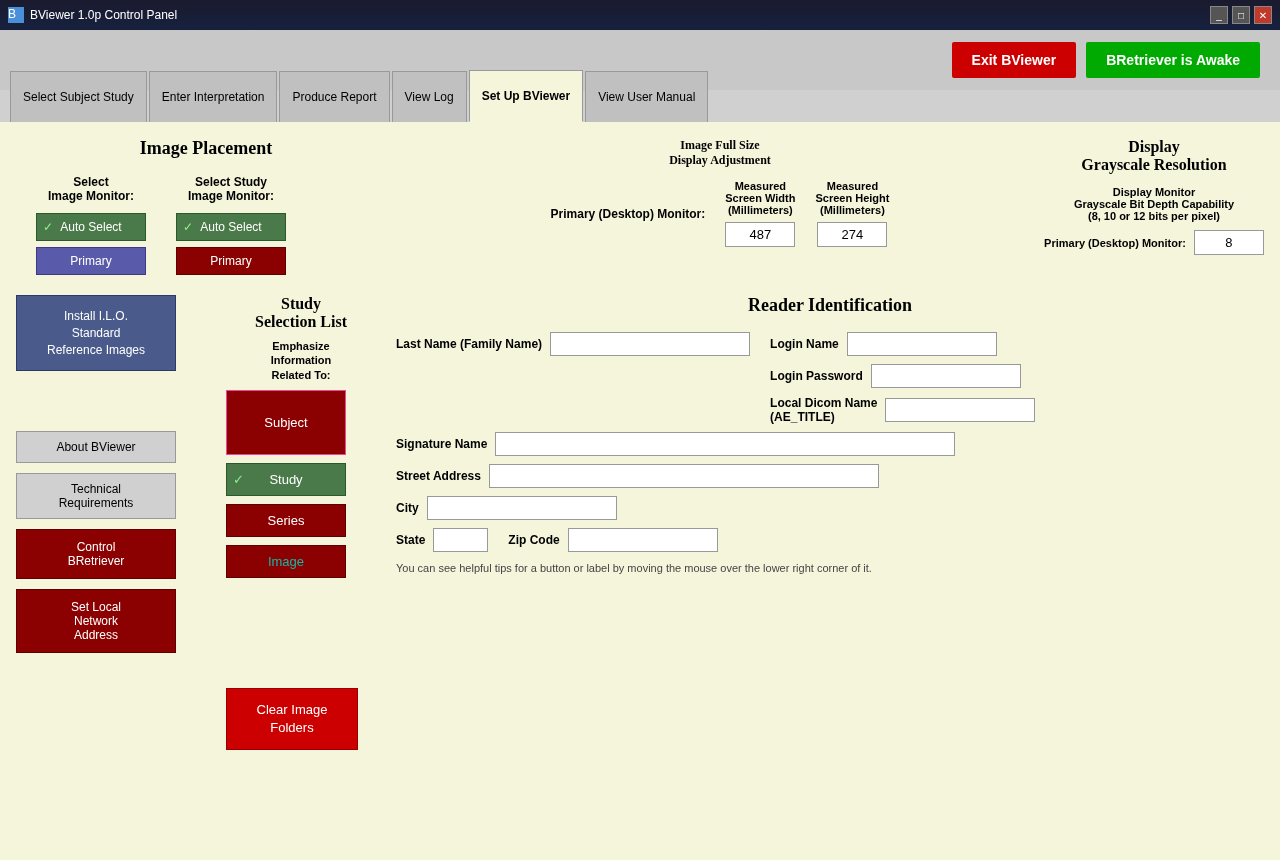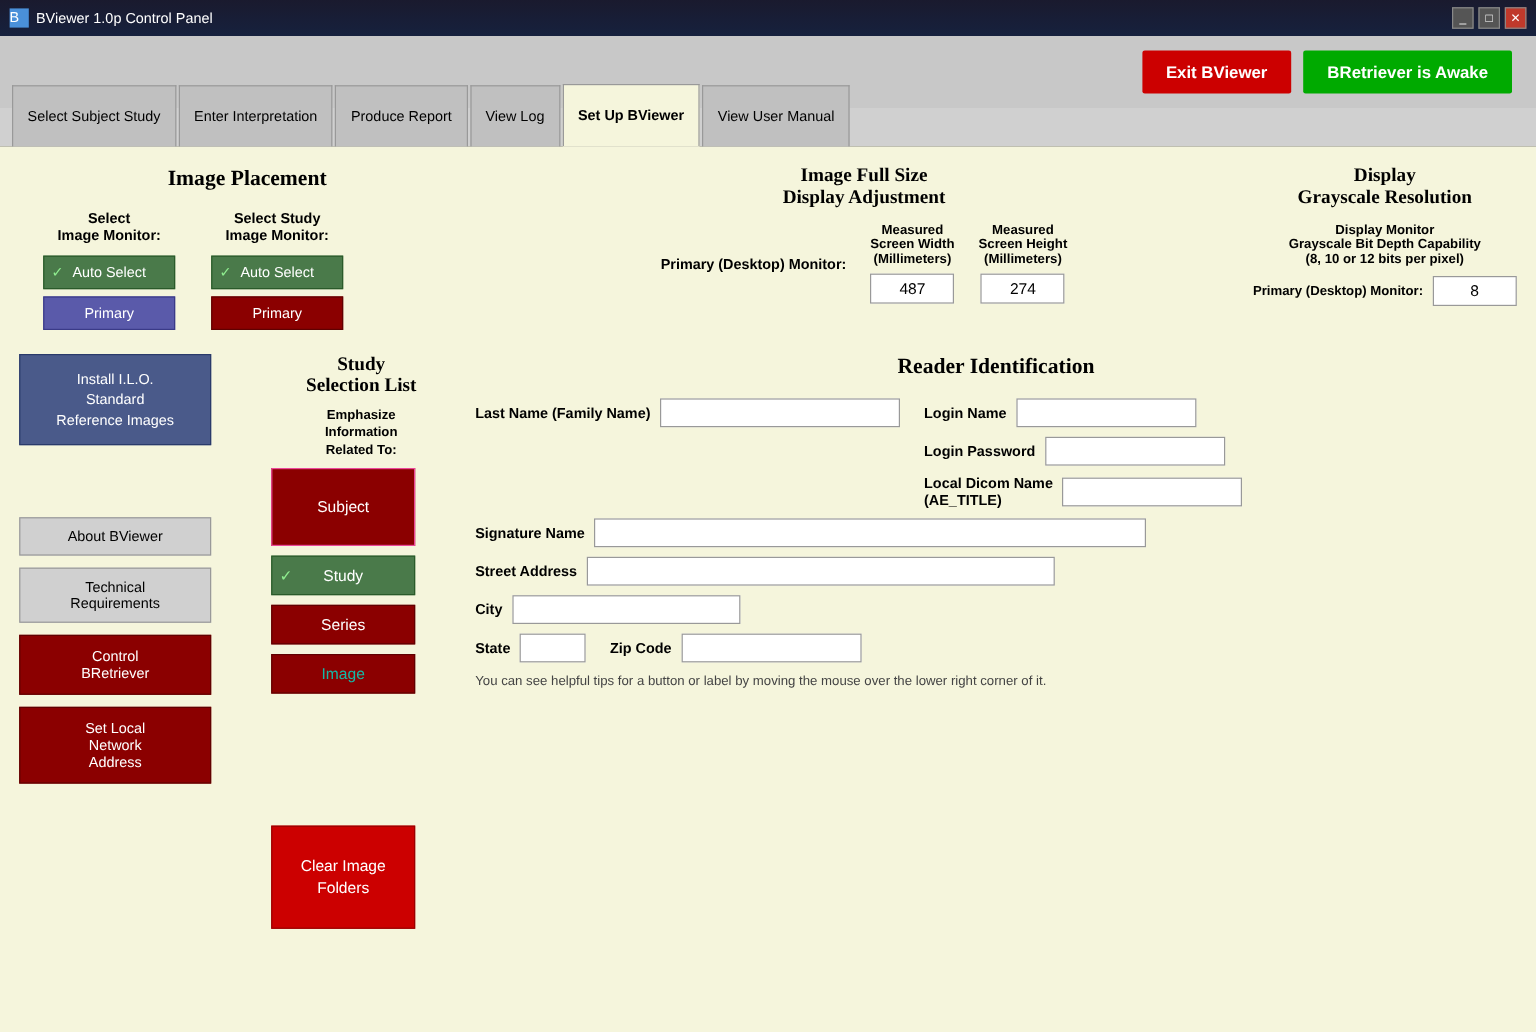--- a/index.html
+++ b/index.html
@@ -317,25 +317,25 @@
       font-size: 13px;
       cursor: pointer;
       text-align: center;
       width: 120px;
       display: block;
     }
     .btn-clear-folders {
       background: #cc0000;
       color: white;
       border: 1px solid #990000;
-      padding: 24px 16px;
-      font-size: 13px;
-      cursor: pointer;
-      text-align: center;
-      width: 120px;
+      padding: 12px 16px;
+      font-size: 13px;
+      cursor: pointer;
+      text-align: center;
+      width: 132px;
       margin-top: 60px;
       line-height: 1.4;
     }
 
     .right-panel {
       flex: 1;
     }
     .reader-id-title {
       font-size: 18px;
       font-weight: bold;
@@ -411,21 +411,21 @@
 
         <div class="monitor-select">
           <div class="monitor-label">Select Study<br>Image Monitor:</div>
           <button class="btn-auto-select">Auto Select</button>
           <button class="btn-primary-dark">Primary</button>
         </div>
       </div>
     </div>
 
     <div style="flex:1; text-align:center;">
-      <div style="font-size:16px; font-weight:bold; font-family:serif; margin-bottom:12px;">
+      <div style="font-size:12px; font-weight:bold; font-family:serif; margin-bottom:12px;">
         <span>Image Full Size</span><br>
         <span>Display Adjustment</span>
       </div>
       <div style="display:flex; align-items:center; gap:20px; justify-content:center;">
         <div style="font-size:12px; font-weight:bold;">Primary (Desktop) Monitor:</div>
         <div style="text-align:center;">
           <div style="font-size:11px; font-weight:bold; margin-bottom:6px;">Measured<br>Screen Width<br>(Millimeters)</div>
           <input class="adj-input" type="text" value="487" style="">
         </div>
         <div style="text-align:center;">

